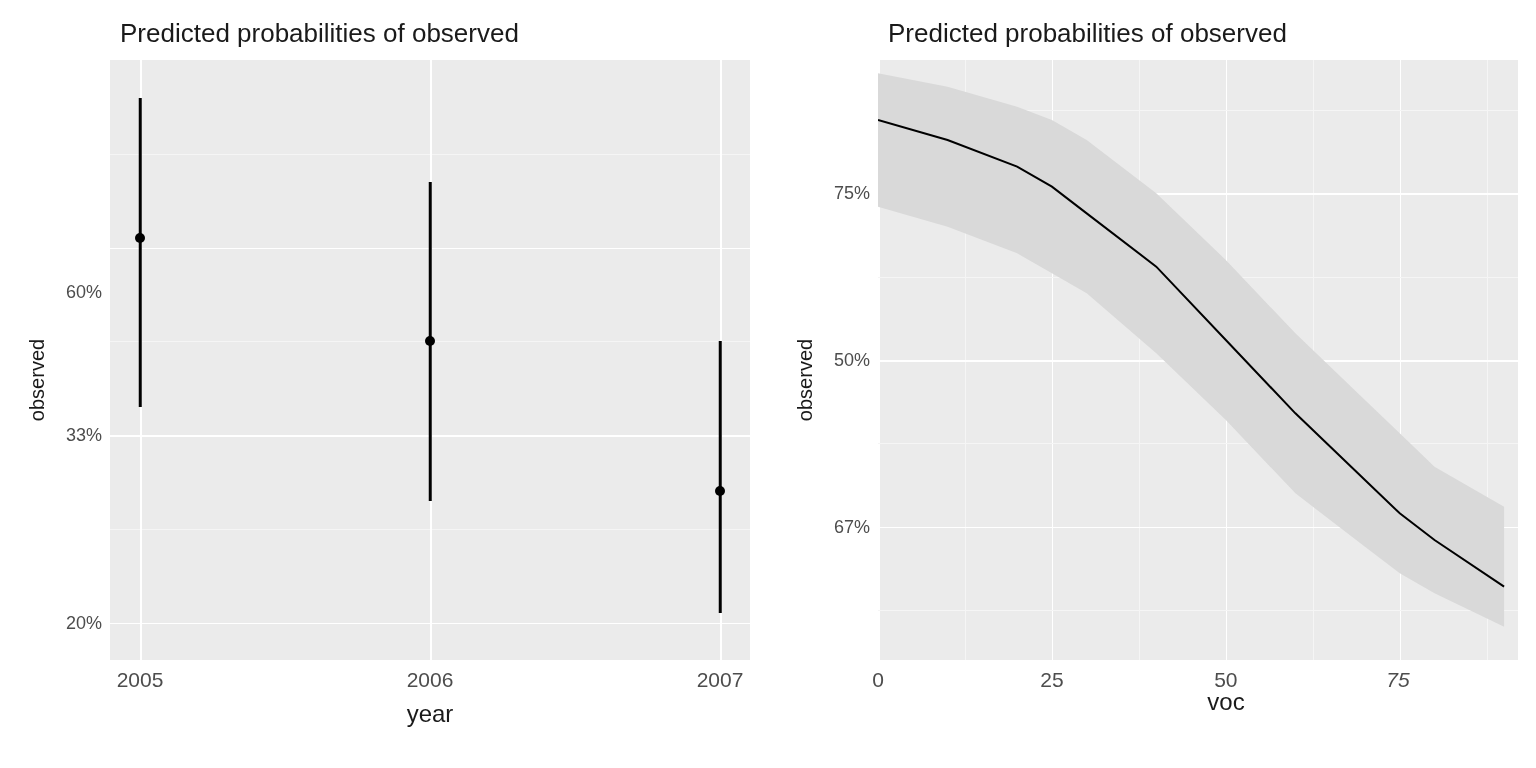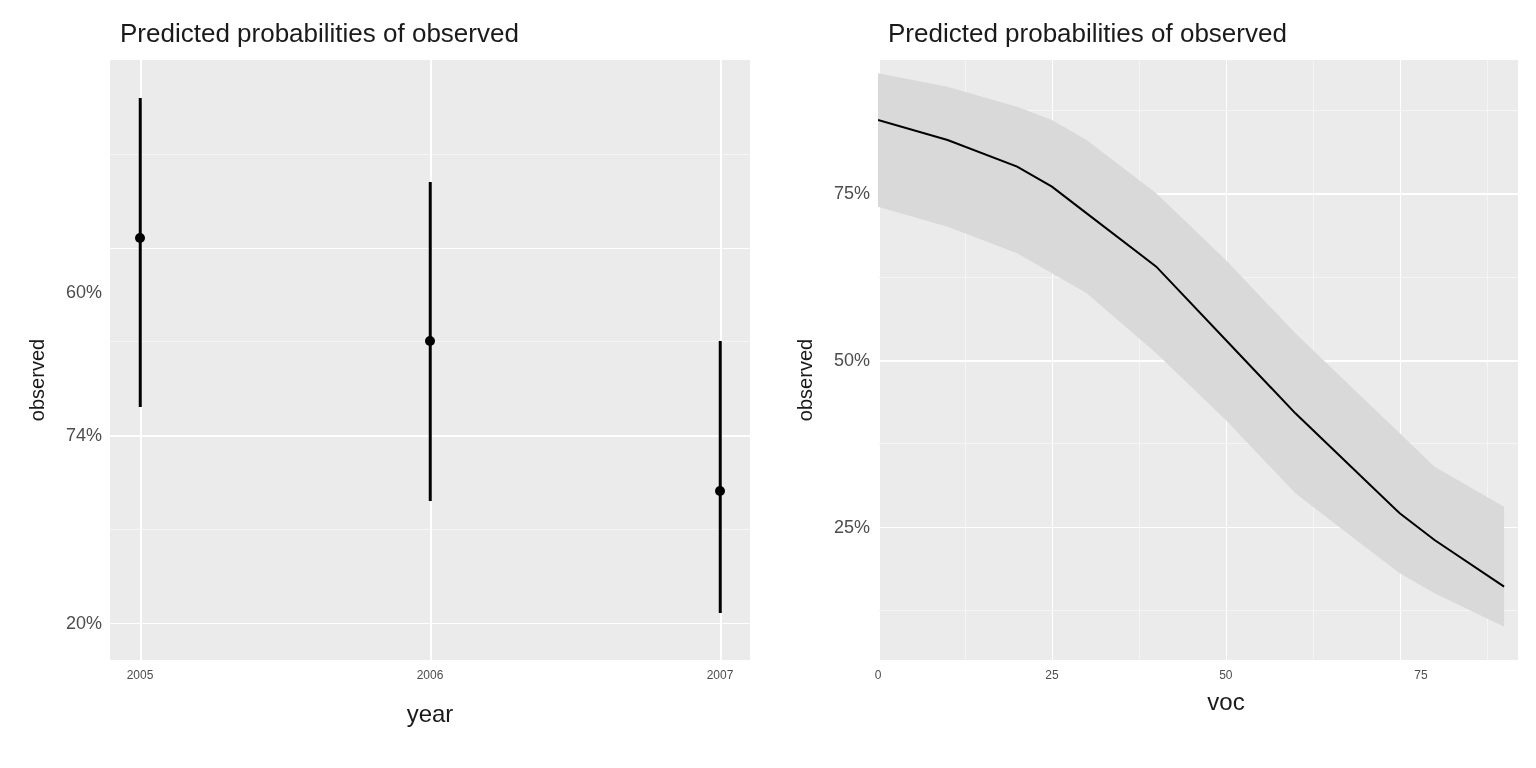--- a/index.html
+++ b/index.html
@@ -44,21 +44,21 @@
     transform: translateY(-50%);
     font-size: 18px;
     color: #4d4d4d;
     white-space: nowrap;
   }
   .xtick-label {
     position: absolute;
     top: 100%;
     margin-top: 8px;
     transform: translateX(-50%);
-    font-size: 12px;
+    font-size: 21px;
     color: #4d4d4d;
   }
   .ylabel {
     position: absolute;
     transform: rotate(-90deg) translateX(-50%);
     transform-origin: left top;
     font-size: 20px;
     color: #1a1a1a;
   }
   .xlabel {
@@ -92,21 +92,21 @@
 <body>
 
 <div class="panel">
   <div class="title" style="left:120px;">Predicted probabilities of observed</div>
   <div class="ylabel" style="left:26px; top:380px;">observed</div>
   <div class="plot-area" id="plot-left" style="left:110px; top:60px; width:640px; height:600px;">
 
   <div class="gridline-h major" style="top: 562.5px;"></div>
       <div class="ytick-label" style="top: 562.5px;">20%</div>
       <div class="gridline-h major" style="top: 375px;"></div>
-      <div class="ytick-label" style="top: 375px;">74%</div>
+      <div class="ytick-label" style="top: 375px;">33%</div>
       <div class="gridline-h major" style="top: 187.5px;"></div>
       <div class="ytick-label" style="top: 187.5px; margin-top: 44px;">60%</div>
       <div class="gridline-h minor" style="top: 468.75px;"></div>
       <div class="gridline-h minor" style="top: 281.25px;"></div>
       <div class="gridline-h minor" style="top: 93.75px;"></div>
       <div class="gridline-v major" style="left: 30px;"></div>
       <div class="xtick-label" style="left: 30px;">2005</div>
       <div class="gridline-v major" style="left: 320px;"></div>
       <div class="xtick-label" style="left: 320px;">2006</div>
       <div class="gridline-v major" style="left: 610px;"></div>
@@ -137,22 +137,22 @@
       <div class="gridline-h minor" style="top: 216.667px;"></div>
       <div class="gridline-h minor" style="top: 383.333px;"></div>
       <div class="gridline-h minor" style="top: 550px;"></div>
       <div class="gridline-h major" style="top: 133.333px;"></div>
       <div class="gridline-h major" style="top: 300px;"></div>
       <div class="gridline-h major" style="top: 466.667px;"></div>
     <svg class="overlay" viewBox="0 0 640 600" preserveAspectRatio="none">
       <path id="ribbon" fill="#d9d9d9" stroke="none" d="M 0 13.333333333333371 L 69.56521739130434 26.66666666666663 L 139.1304347826087 46.66666666666663 L 173.91304347826087 60 L 208.69565217391306 80 L 278.2608695652174 133.33333333333331 L 347.82608695652175 200 L 417.3913043478261 273.33333333333337 L 486.9565217391305 340 L 521.7391304347826 373.33333333333337 L 556.5217391304348 406.66666666666663 L 626.0869565217391 446.6666666666667 L 626.0869565217391 566.6666666666666 L 556.5217391304348 533.3333333333334 L 521.7391304347826 513.3333333333334 L 486.9565217391305 486.6666666666667 L 417.3913043478261 433.3333333333333 L 347.82608695652175 360 L 278.2608695652174 293.33333333333337 L 208.69565217391306 233.33333333333331 L 173.91304347826087 213.33333333333331 L 139.1304347826087 193.33333333333331 L 69.56521739130434 166.66666666666669 L 0 146.66666666666669 Z"></path>
       <path id="meanline" fill="none" stroke="#000" stroke-width="2" d="M 0 60 L 69.56521739130434 80 L 139.1304347826087 106.66666666666669 L 173.91304347826087 126.66666666666669 L 208.69565217391306 153.33333333333331 L 278.2608695652174 206.66666666666669 L 347.82608695652175 280 L 417.3913043478261 353.33333333333337 L 486.9565217391305 420 L 521.7391304347826 453.33333333333337 L 556.5217391304348 480 L 626.0869565217391 526.6666666666666"></path>
     </svg>
-  <div class="ytick-label" style="top: 466.667px;">25%</div>
+  <div class="ytick-label" style="top: 466.667px;">67%</div>
       <div class="ytick-label" style="top: 300px;">50%</div>
       <div class="ytick-label" style="top: 133.333px;">75%</div>
       <div class="xtick-label" style="left: 0px;">0</div>
       <div class="xtick-label" style="left: 173.913px; text-align: right;">25</div>
       <div class="xtick-label" style="left: 347.826px;">50</div>
-      <div class="xtick-label" style="left: 543px;">75</div>
+      <div class="xtick-label" style="left: 520px; font-style: italic;">75</div>
     </div>
   <div class="xlabel" style="top:688px; left:430px;margin-left:28px;">voc</div>
 </div>
 
 </body></html>

